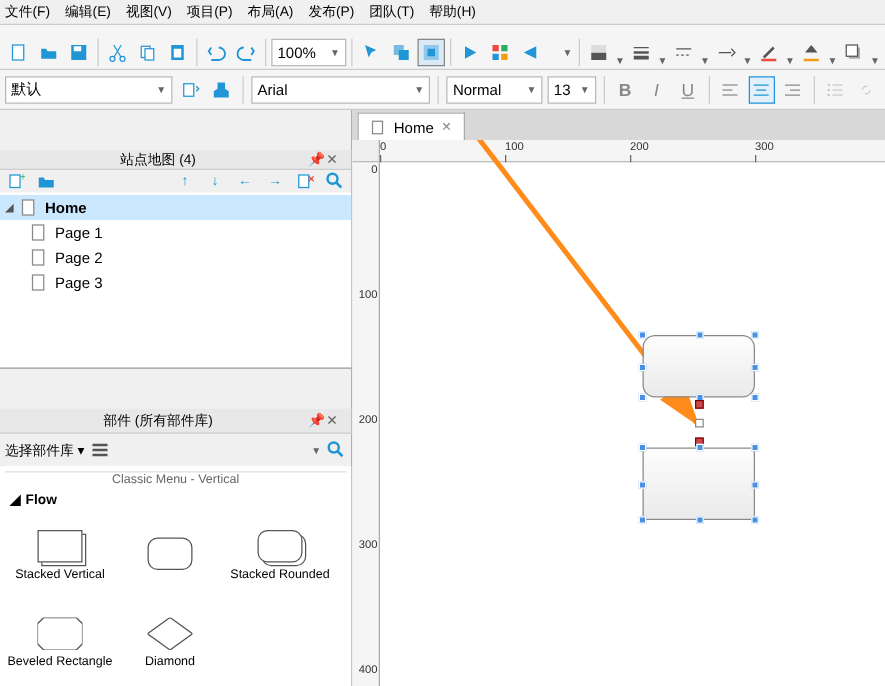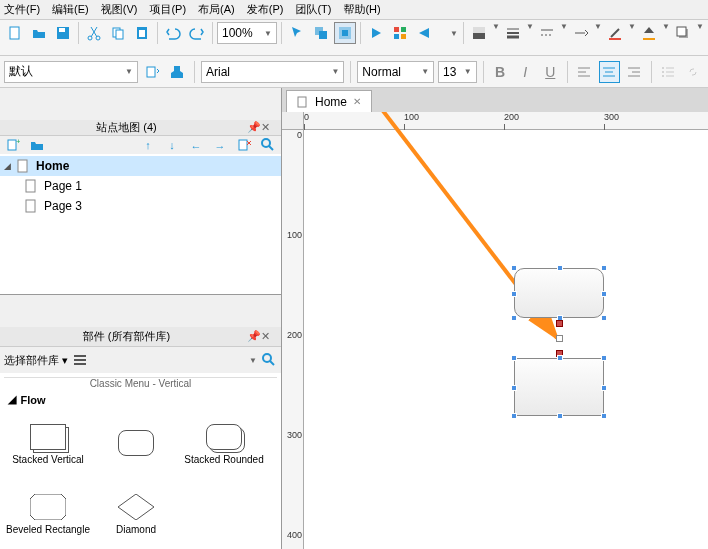--- a/index.html
+++ b/index.html
@@ -1,21 +1,21 @@
 <!DOCTYPE html>
 <html><head>
 <meta charset="utf-8">
 <style>
 * { margin: 0; padding: 0; box-sizing: border-box; font-family: Arial, sans-serif; }
 body { width: 708px; height: 549px; overflow: hidden; background: #f0f0f0; font-size: 11px; }
 
 .menubar { height: 20px; background: #f0f0f0; display: flex; align-items: center; padding: 0 4px; border-bottom: 1px solid #ccc; }
 .menubar span { margin-right: 12px; cursor: pointer; text-align: center; }
 
-.toolbar1 { height: 36px; background: #f5f5f5; display: flex; align-items: flex-start; padding: 2px 4px; border-bottom: 1px solid #ccc; gap: 2px; }
+.toolbar1 { height: 36px; background: #f5f5f5; display: flex; align-items: flex-end; padding: 2px 4px; border-bottom: 1px solid #ccc; gap: 2px; }
 .toolbar2 { height: 32px; background: #f5f5f5; display: flex; align-items: center; padding: 2px 4px; border-bottom: 1px solid #ccc; gap: 4px; }
 
 .tb-btn { width: 22px; height: 22px; display: flex; align-items: center; justify-content: center; cursor: pointer; border: 1px solid transparent; }
 .tb-sep { width: 1px; height: 22px; background: #ccc; margin: 0 2px; }
 .tb-combo { height: 22px; border: 1px solid #b8b8b8; background: white; display: flex; align-items: center; padding: 0 4px; font-size: 12px; }
 .tb-combo.zoom { width: 60px; }
 .tb-combo.style { width: 140px; text-align: right; }
 .tb-combo.font { width: 150px; }
 .tb-combo.para { width: 80px; }
 .tb-combo.size { width: 40px; }
@@ -358,20 +358,26 @@
         <svg class="icon">
             <rect x="2" y="1" width="9" height="12" fill="#fff" stroke="#888"></rect>
           </svg>
         <b>Home</b>
       </div>
       <div class="tree-row child">
         <svg class="icon">
             <rect x="2" y="1" width="9" height="12" fill="#fff" stroke="#888"></rect>
           </svg>
         <span>Page 1</span>
+      </div>
+      <div class="tree-row child">
+        <svg class="icon">
+            <rect x="2" y="1" width="9" height="12" fill="#fff" stroke="#888"></rect>
+          </svg>
+        <span>Page 2</span>
       </div>
       <div class="tree-row child">
         <svg class="icon">
             <rect x="2" y="1" width="9" height="12" fill="#fff" stroke="#888"></rect>
           </svg>
         <span>Page 3</span>
       </div>
     </div>
 
     <div class="widgets-panel">

